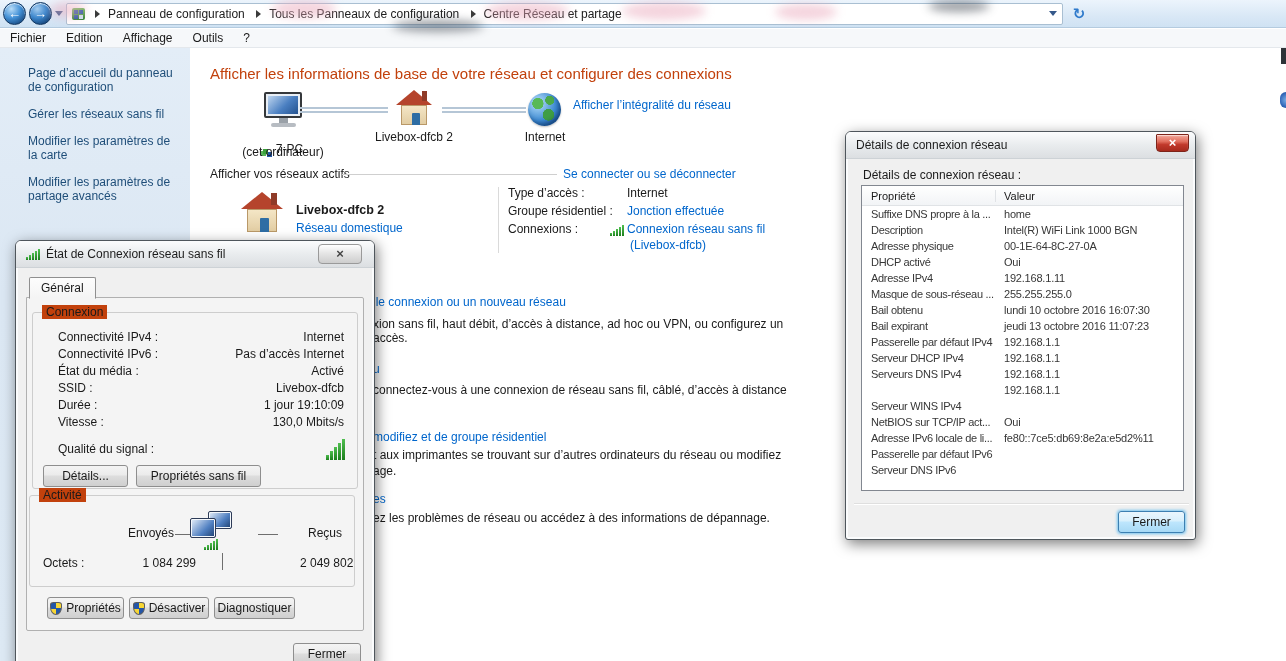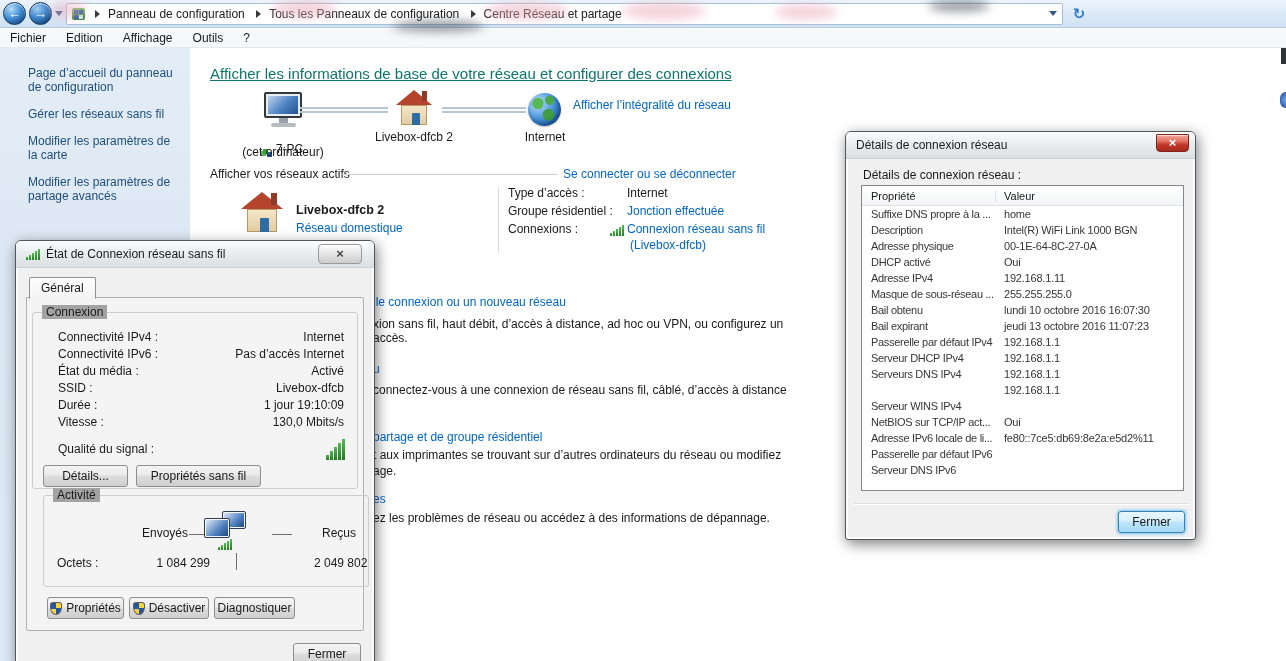--- a/index.html
+++ b/index.html
@@ -46,21 +46,21 @@
              padding-left:10px; z-index:4; }
   .menu-item { font-size:12px; color:#1a1a1a; }
 
   
   .content { position:absolute; left:0; top:48px; width:1286px; height:613px; display:flex; }
   .sidebar { width:190px; background:linear-gradient(180deg,#e3edf7,#dbe7f3 40%,#dde9f4);
              padding:18px 10px 0 28px; }
   .side-item { width:150px; color:#1f4e79; line-height:14px; margin-bottom:13px; cursor:pointer; }
   .main { flex:1; position:relative; background:#fff; }
 
-  .page-title { position:absolute; left:20px; top:17px; font-size:15px; color:#0f766e; white-space:nowrap;text-decoration:underline; }
+  .page-title { position:absolute; left:20px; top:17px; font-size:15px; color:#c2410c; white-space:nowrap; }
   .link { color:#0066cc; cursor:pointer; white-space:nowrap; }
 
   
   .map-line { position:absolute; height:6px; border-top:2px solid #b5c6d6; border-bottom:2px solid #b5c6d6; }
   .pc-icon { position:absolute; width:44px; height:37px; }
   .pc-screen { position:absolute; left:2px; top:0; width:38px; height:26px; border:2px solid #35383b; border-radius:2px;
                background:linear-gradient(135deg,#cfe2f6,#4a7fc1 55%,#1d4a86); box-shadow:inset 0 0 0 2px #e8eef5; }
   .pc-neck { position:absolute; left:17px; top:26px; width:9px; height:5px; background:#9aa1a8; }
   .pc-base { position:absolute; left:9px; top:31px; width:25px; height:4px; background:#b7bcc2; border-radius:2px; }
   .house-icon { position:relative; }
@@ -135,30 +135,30 @@
          border:1px solid #5e5e5e; border-radius:4px 4px 7px 7px / 3px 3px 9px 9px; }
 
   
   .status-dlg { left:15px; top:240px; width:360px; height:428px; }
   .tab { position:absolute; left:13px; top:36px; padding:3px 11px; font-size:12px;
          background:linear-gradient(#fdfdfd,#f4f4f4); border:1px solid #8f8f8f; border-bottom:1px solid #f4f4f4;
          border-radius:2px 2px 0 0; z-index:2; cursor:pointer; }
   .tab-page { position:absolute; left:10px; top:56px; width:338px; height:334px;
          background:#f4f4f4; border:1px solid #b0b0b0; border-radius:0 2px 2px 2px; }
   .groupbox { position:absolute; border:1px solid #cdcdcd; border-radius:3px; }
-  .group-label { position:absolute; top:-8px; left:9px; background:#a3a3a3; padding:0 4px; font-size:12px; }
+  .group-label { position:absolute; top:-8px; left:9px; background:#c2410c; padding:0 4px; font-size:12px; }
   .g-conn { left:5px; top:14px; width:326px; height:177px; }
   .conn-rows { padding:17px 0 0 0; }
   .conn-row { display:flex; justify-content:space-between; height:17px; padding:0 13px 0 25px; }
   .signal-row { display:flex; justify-content:space-between; align-items:center; height:26px;
                 padding:0 12px 0 25px; margin-top:4px; }
   .g-conn .btnrow { position:absolute; left:10px; top:152px; display:flex; gap:8px; }
   .btn-details { width:85px; height:22px; }
   .btn-wprops { width:125px; height:22px; }
-  .g-act { left:16px; top:197px; width:326px; height:92px; }
+  .g-act { left:2px; top:197px; width:326px; height:92px; }
   .act-abs { position:absolute; white-space:nowrap; }
   .dash { position:absolute; width:20px; height:0; border-top:1px solid #6e6e6e; }
   .vline { position:absolute; width:1px; height:17px; background:#6e6e6e; }
   .pcpair { position:absolute; left:158px; top:15px; width:48px; height:42px; }
   .mini-screen { position:absolute; border:1px solid #2d3b57; border-radius:2px;
                 background:linear-gradient(135deg,#eaf2fb,#4f7fc1 60%,#1d3f6e); box-shadow:inset 0 0 0 1px #f4f8fc; }
   .pcpair .sig-sm { position:absolute; left:16px; top:27px; }
   .dlg-btnrow { position:absolute; left:20px; top:299px; display:flex; gap:5px; }
   .btn-props { width:77px; height:22px; } .btn-disable { width:80px; height:22px; } .btn-diag { width:81px; height:22px; }
   .btn-close-status { position:absolute; left:277px; top:402px; width:68px; height:22px; }
@@ -291,21 +291,21 @@
       <div class="an-value link" style="top:174px;">Connexion réseau sans fil</div>
       <div class="an-value link" style="top:190px;left:440px;">(Livebox-dfcb)</div>
 
       <div class="frags">
 
       <div class="frag link">lle connexion ou un nouveau réseau</div>
           <div class="frag text">xion sans fil, haut débit, d’accès à distance, ad hoc ou VPN, ou configurez un</div>
           <div class="frag text">accès.</div>
           <div class="frag link">u</div>
           <div class="frag text">connectez-vous à une connexion de réseau sans fil, câblé, d’accès à distance</div>
-          <div class="frag link">partage et de groupe résidentiel</div>
+          <div class="frag link">modifiez et de groupe résidentiel</div>
           <div class="frag text">t aux imprimantes se trouvant sur d’autres ordinateurs du réseau ou modifiez</div>
           <div class="frag text">age.</div>
           <div class="frag link">es</div>
           <div class="frag text">ez les problèmes de réseau ou accédez à des informations de dépannage.</div>
         </div>
     </div>
   </div>
 
   <div class="dialog status-dlg">
     <div class="titlebar">

